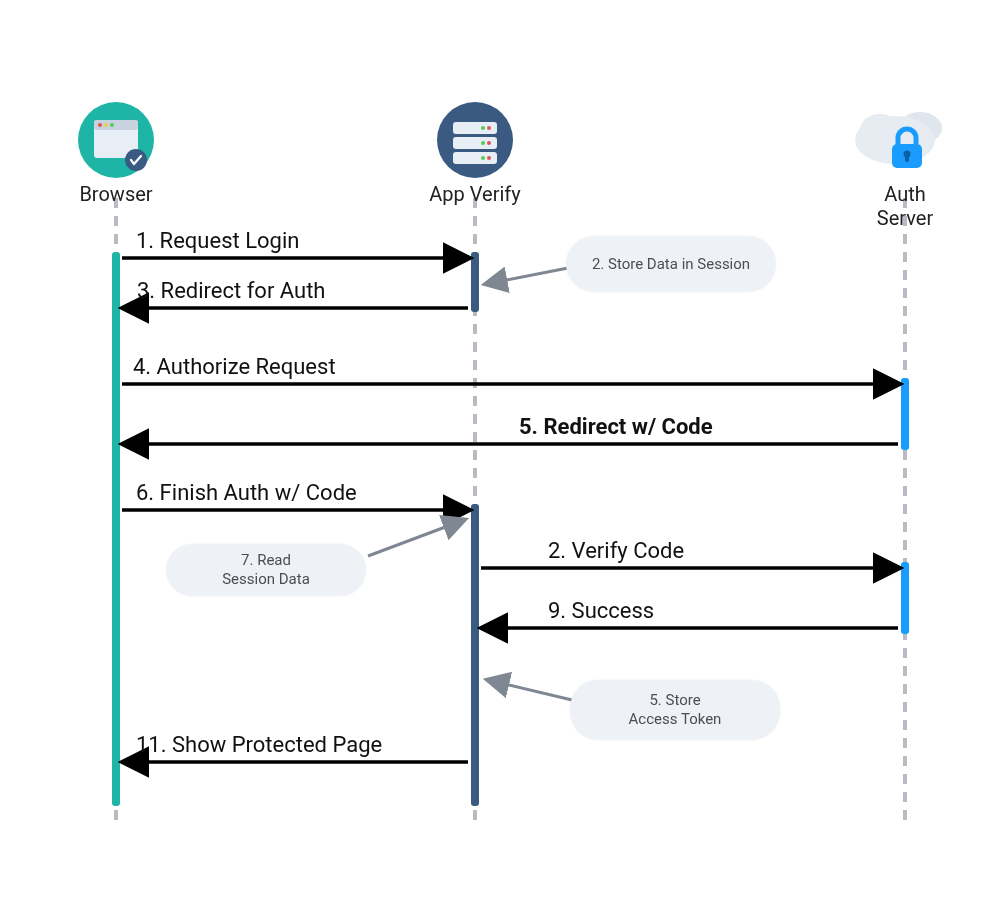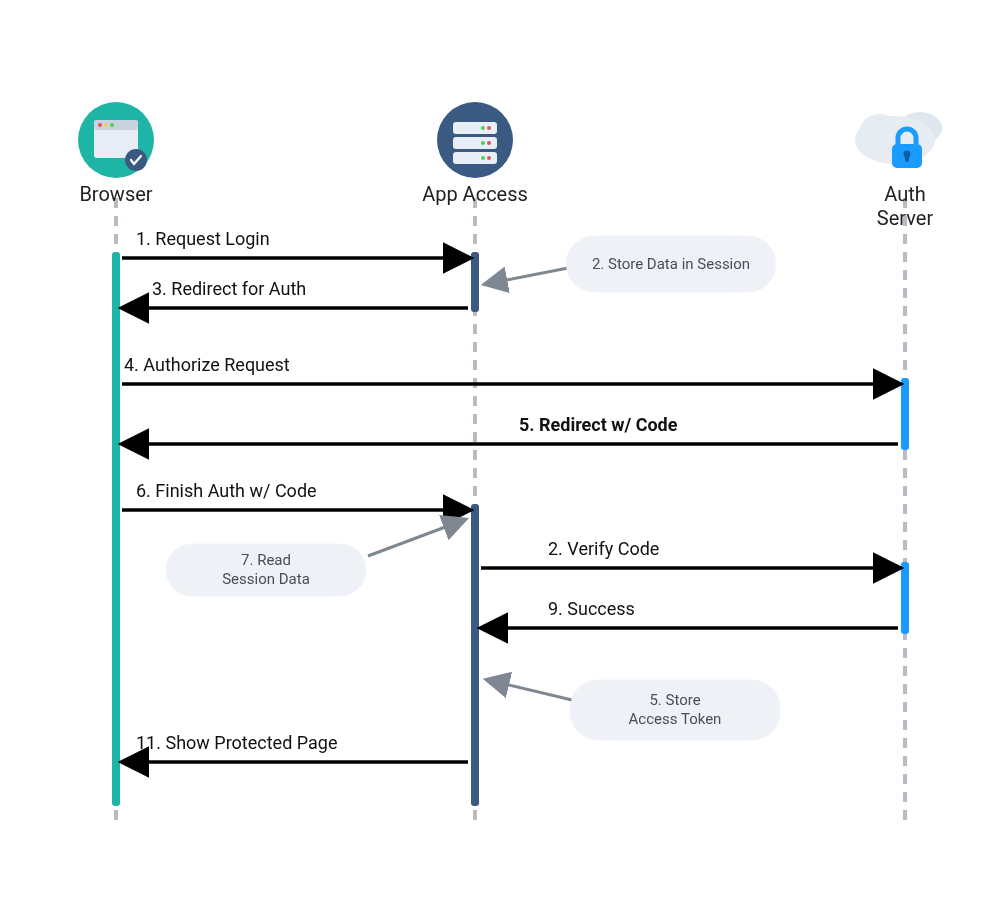--- a/index.html
+++ b/index.html
@@ -33,21 +33,21 @@
     display: flex;
     align-items: center;
     justify-content: center;
     padding: 6px 18px;
     box-sizing: border-box;
     line-height: 1.25;
     box-shadow: 0 0 0 1px rgba(0,0,0,0.02);
   }
   .msg-label {
     position: absolute;
-    font-size: 18px;
+    font-size: 22px;
     color: #111;
   }
   svg.diagram {
     position: absolute;
     left: 0; top: 0;
     width: 1000px;
     height: 900px;
     pointer-events: none;
   }
 </style>
@@ -131,26 +131,26 @@
     <line x1="468" y1="762" x2="124" y2="762" stroke="#000" stroke-width="3.5" marker-end="url(#arrow-black)"></line>
 
     <line x1="568" y1="268" x2="486" y2="284" stroke="#7e8792" stroke-width="3" marker-end="url(#arrow-grey)"></line>
 
     <line x1="368" y1="556" x2="464" y2="520" stroke="#7e8792" stroke-width="3" marker-end="url(#arrow-grey)"></line>
 
     <line x1="572" y1="700" x2="488" y2="680" stroke="#7e8792" stroke-width="3" marker-end="url(#arrow-grey)"></line>
   </svg>
 
   <div class="actor-label" style="left:116px; top:182px;">Browser</div>
-  <div class="actor-label" style="left:475px; top:182px;">App Access</div>
+  <div class="actor-label" style="left:475px; top:182px;">App Verify</div>
   <div class="actor-label" style="left:905px; top:182px;">Auth Server</div>
 
   <div class="msg-label" style="left:136px; top:228px;">1. Request Login</div>
-  <div class="msg-label" style="left:152px; top:278px;text-align:right;">3. Redirect for Auth</div>
-  <div class="msg-label" style="left:124px; top:354px;">4. Authorize Request</div>
+  <div class="msg-label" style="left:137px; top:278px;text-align:right;">3. Redirect for Auth</div>
+  <div class="msg-label" style="left:133px; top:354px;">4. Authorize Request</div>
   <div class="msg-label" style="left:519px; top:414px;font-weight:bold;">5. Redirect w/ Code</div>
   <div class="msg-label" style="left:136px; top:480px;">6. Finish Auth w/ Code</div>
   <div class="msg-label" style="left:548px; top:538px;">2. Verify Code</div>
   <div class="msg-label" style="left:548px; top:598px;">9. Success</div>
   <div class="msg-label" style="left:136px; top:732px;">11. Show Protected Page</div>
 
   <div class="note" style="left:566px; top:236px; width:210px; height:56px;text-align:center;">
     <span>2. Store Data in Session</span>
   </div>
   <div class="note" style="left:166px; top:544px; width:200px; height:52px; white-space:pre-line;">

